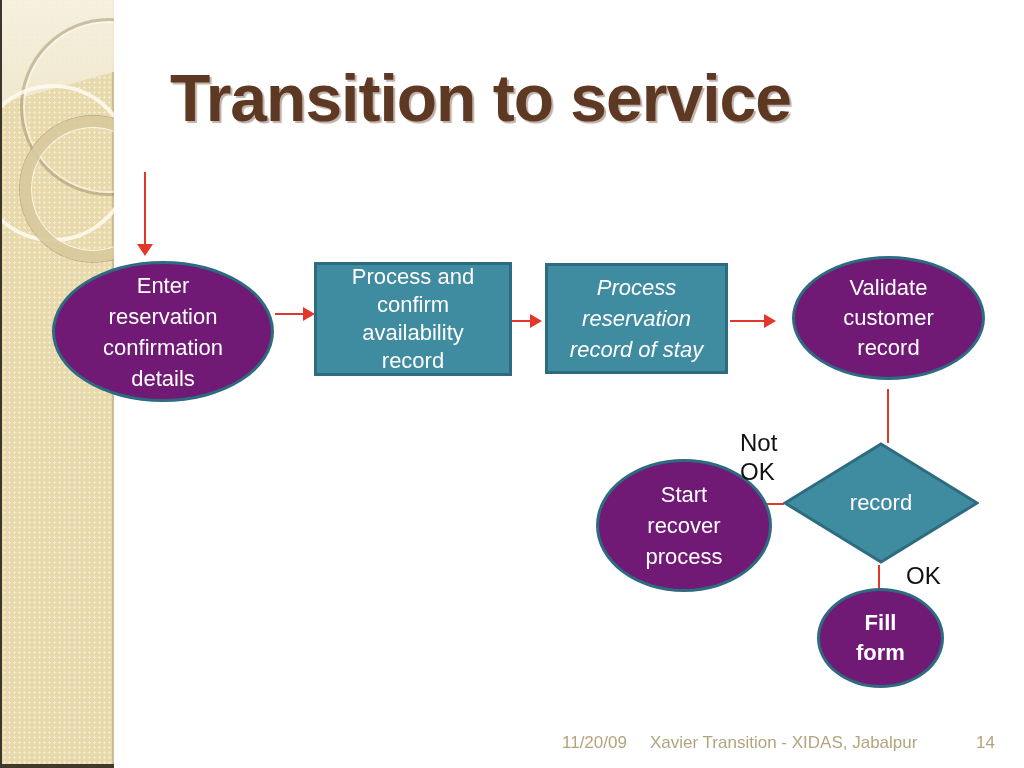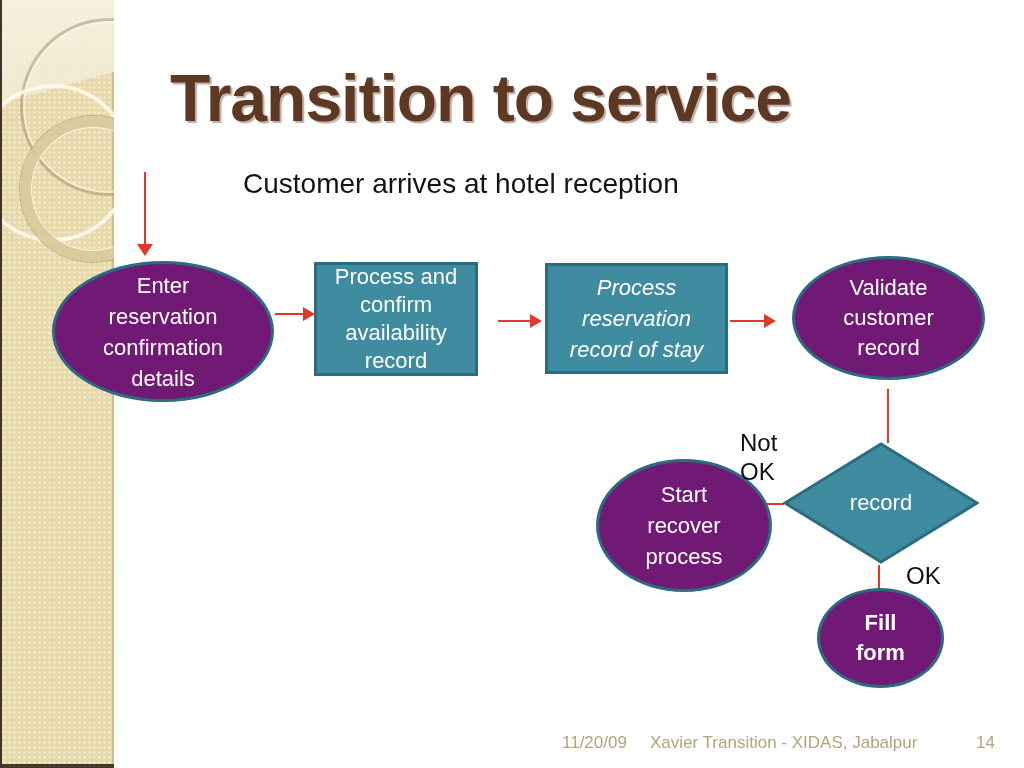--- a/index.html
+++ b/index.html
@@ -53,21 +53,21 @@
   
   .node{
     position:absolute;display:flex;align-items:center;justify-content:center;
     text-align:center;color:#ffffff;font-size:22px;box-sizing:border-box;
   }
   .ellipse{background:#701a75;border:3px solid #2d6c80;border-radius:50%;}
   .rect{background:#3f8ba0;border:3px solid #2d6c80;}
   .node .lbl{display:block;}
   .n1{left:52px;top:261px;width:222px;height:141px;line-height:31px;}
   .n1 .lbl{max-width:160px;}
-  .n2{left:314px;top:262px;width:164px;height:114px;line-height:28px;}
+  .n2{left:314px;top:262px;width:198px;height:114px;line-height:28px;}
   .n2 .lbl{max-width:165px;}
   .n3{left:545px;top:263px;width:183px;height:111px;line-height:31px;font-style:italic;}
   .n3 .lbl{max-width:172px;}
   .n4{left:792px;top:256px;width:193px;height:124px;line-height:30px;}
   .n4 .lbl{max-width:140px;}
   .n6{left:596px;top:459px;width:176px;height:133px;line-height:31px;}
   .n6 .lbl{max-width:115px;}
   .n7{left:817px;top:588px;width:127px;height:100px;line-height:30px;}
   .n7 .lbl{max-width:70px;font-weight:bold;}
   .diamond{left:783px;top:442px;width:196px;height:122px;}
@@ -105,21 +105,20 @@
 
   <div class="sidebar">
     <div class="topband"></div>
     <div class="ring ring-large"></div>
     <div class="ring ring-white"></div>
     <div class="ring ring-thick"></div>
     <div class="bottombar"></div>
   </div>
 
   <div class="title">Transition to service</div>
-  <div class="subtitle">Customer arrives at hotel reception</div>
 
   <div class="line c1"></div>
   <div class="head head-down"></div>
   <div class="line c2"></div>
   <div class="head head-right h2"></div>
   <div class="line c3"></div>
   <div class="head head-right h3"></div>
   <div class="line c4"></div>
   <div class="head head-right h4"></div>
   <div class="line c5"></div>

